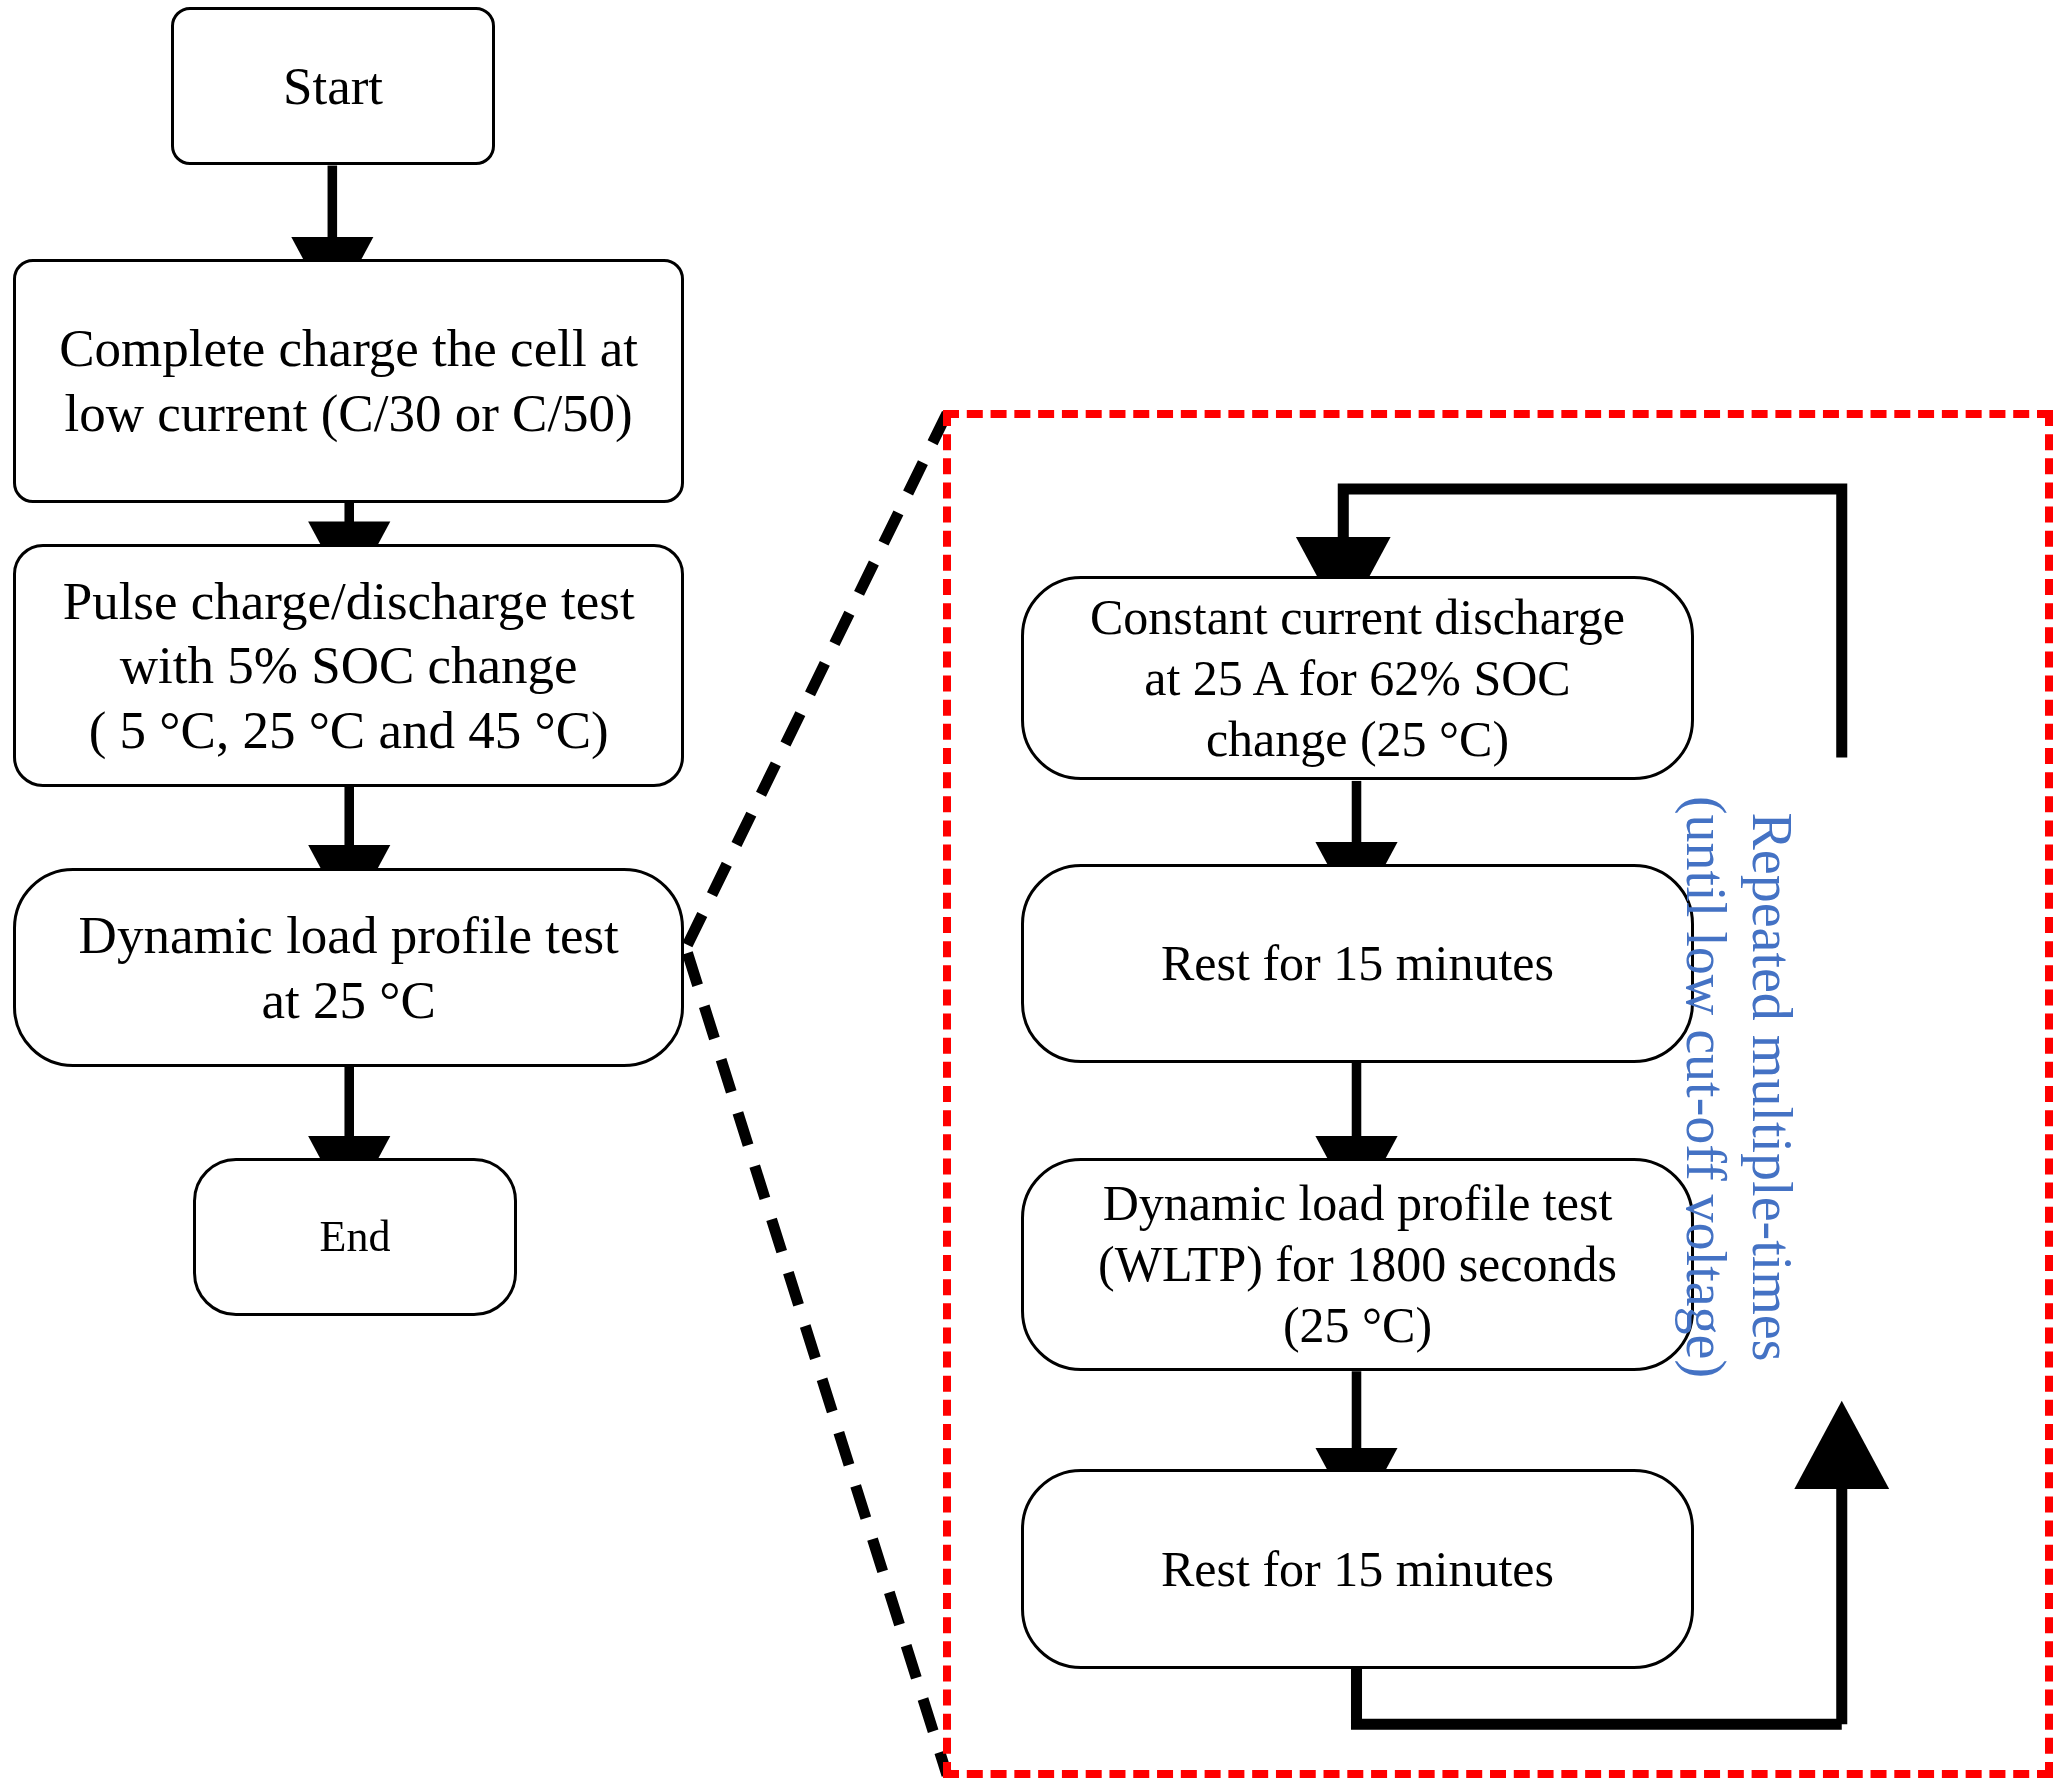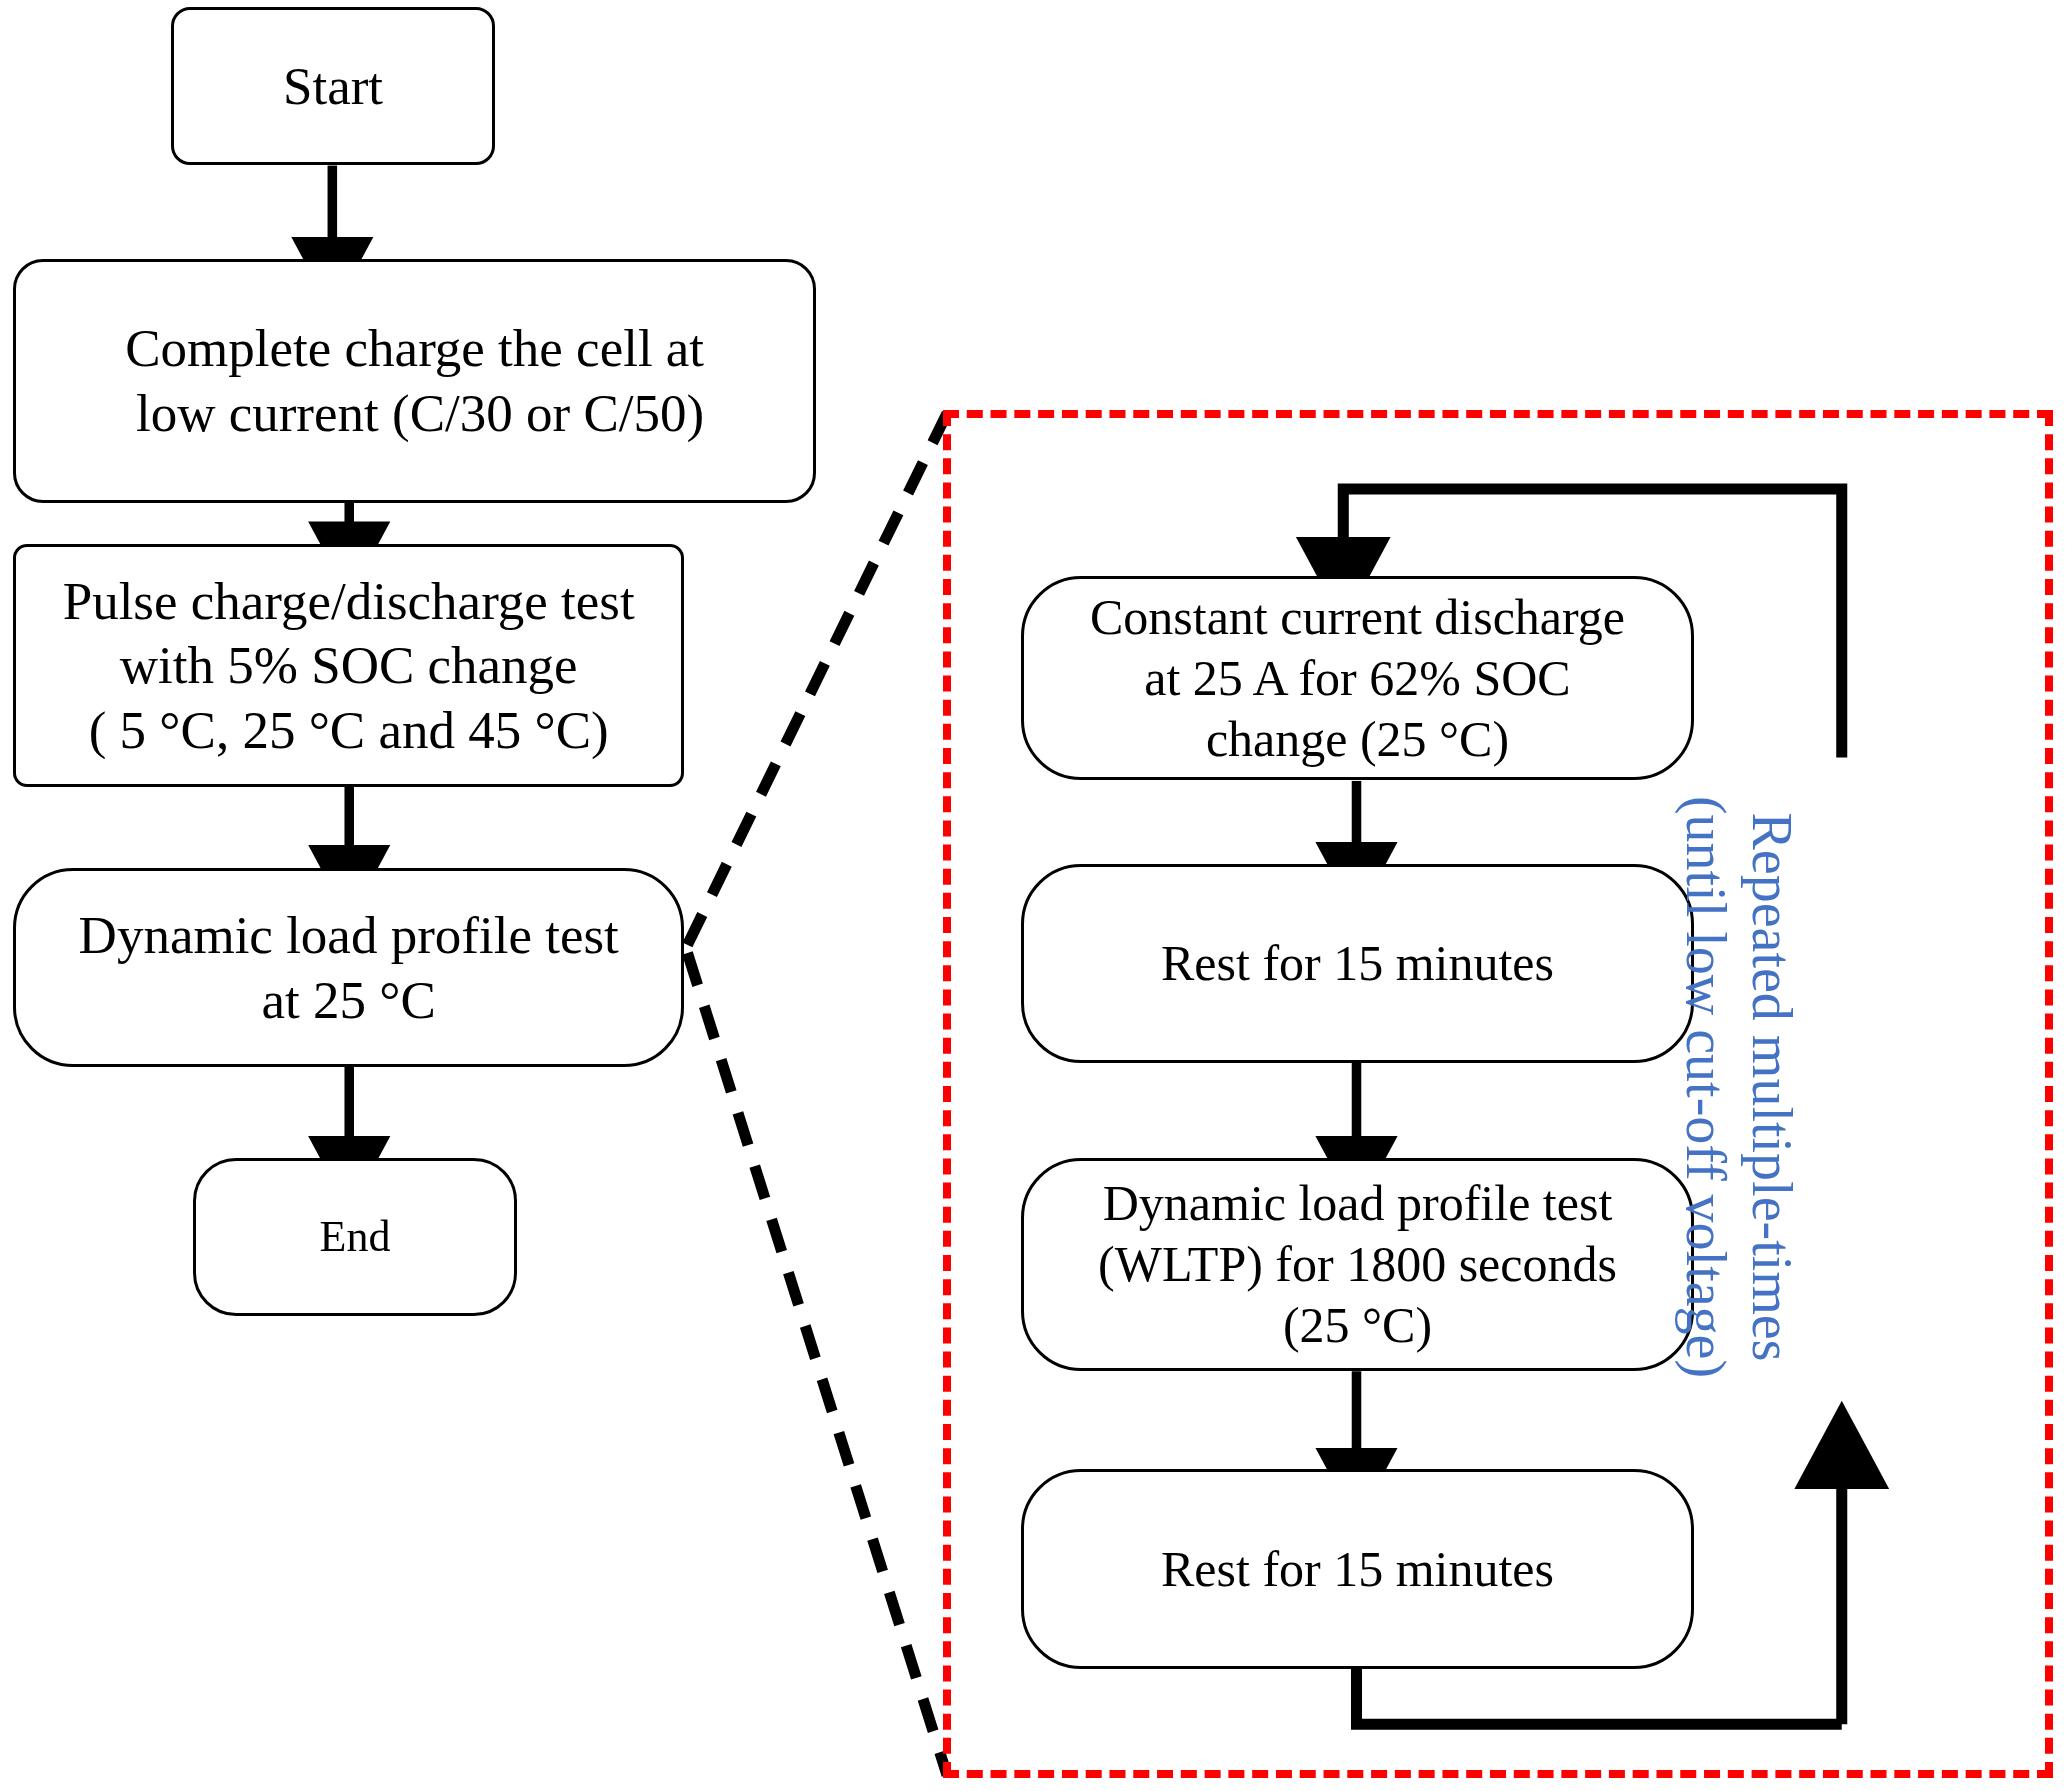--- a/index.html
+++ b/index.html
@@ -35,22 +35,22 @@
     color: #000000;
     line-height: 1.22;
     z-index: 5;
   }
   .node .txt {
     white-space: pre-line;
     padding: 0 13.2px;
   }
   
   #n-start      { left:171px;  top:7.4px;   width:324px;  height:158px;  border-radius:19px; font-size:53px; }
-  #n-charge     { left:13.2px;   top:259px;  width:803px;  height:244px;  border-radius:30px; font-size:53px;text-align:right; }
-  #n-pulse      { left:13.2px;   top:544px;  width:671px;  height:243px;  border-radius:14px; font-size:53px; }
+  #n-charge     { left:13.2px;   top:259px;  width:671px;  height:244px;  border-radius:20px; font-size:53px; }
+  #n-pulse      { left:13.2px;   top:544px;  width:671px;  height:243px;  border-radius:30px; font-size:53px; }
   #n-dyn-left   { left:13.2px;   top:868px; width:671px;  height:199px;  border-radius:60px; font-size:53px; }
   #n-end        { left:193px;  top:1158px; width:324px;  height:158px;  border-radius:43px; font-size:44px; }
   
   #n-ccd        { left:1021px; top:576px;  width:673px;  height:204px;  border-radius:60px; font-size:50px; }
   #n-rest1      { left:1021px; top:864px; width:673px;  height:199px;  border-radius:60px; font-size:50px; }
   #n-wltp       { left:1021px; top:1158px; width:673px;  height:213px;  border-radius:60px; font-size:50px; }
   #n-rest2      { left:1021px; top:1469px; width:673px;  height:200px;  border-radius:60px; font-size:50px; }
 
   
   #red-box {

